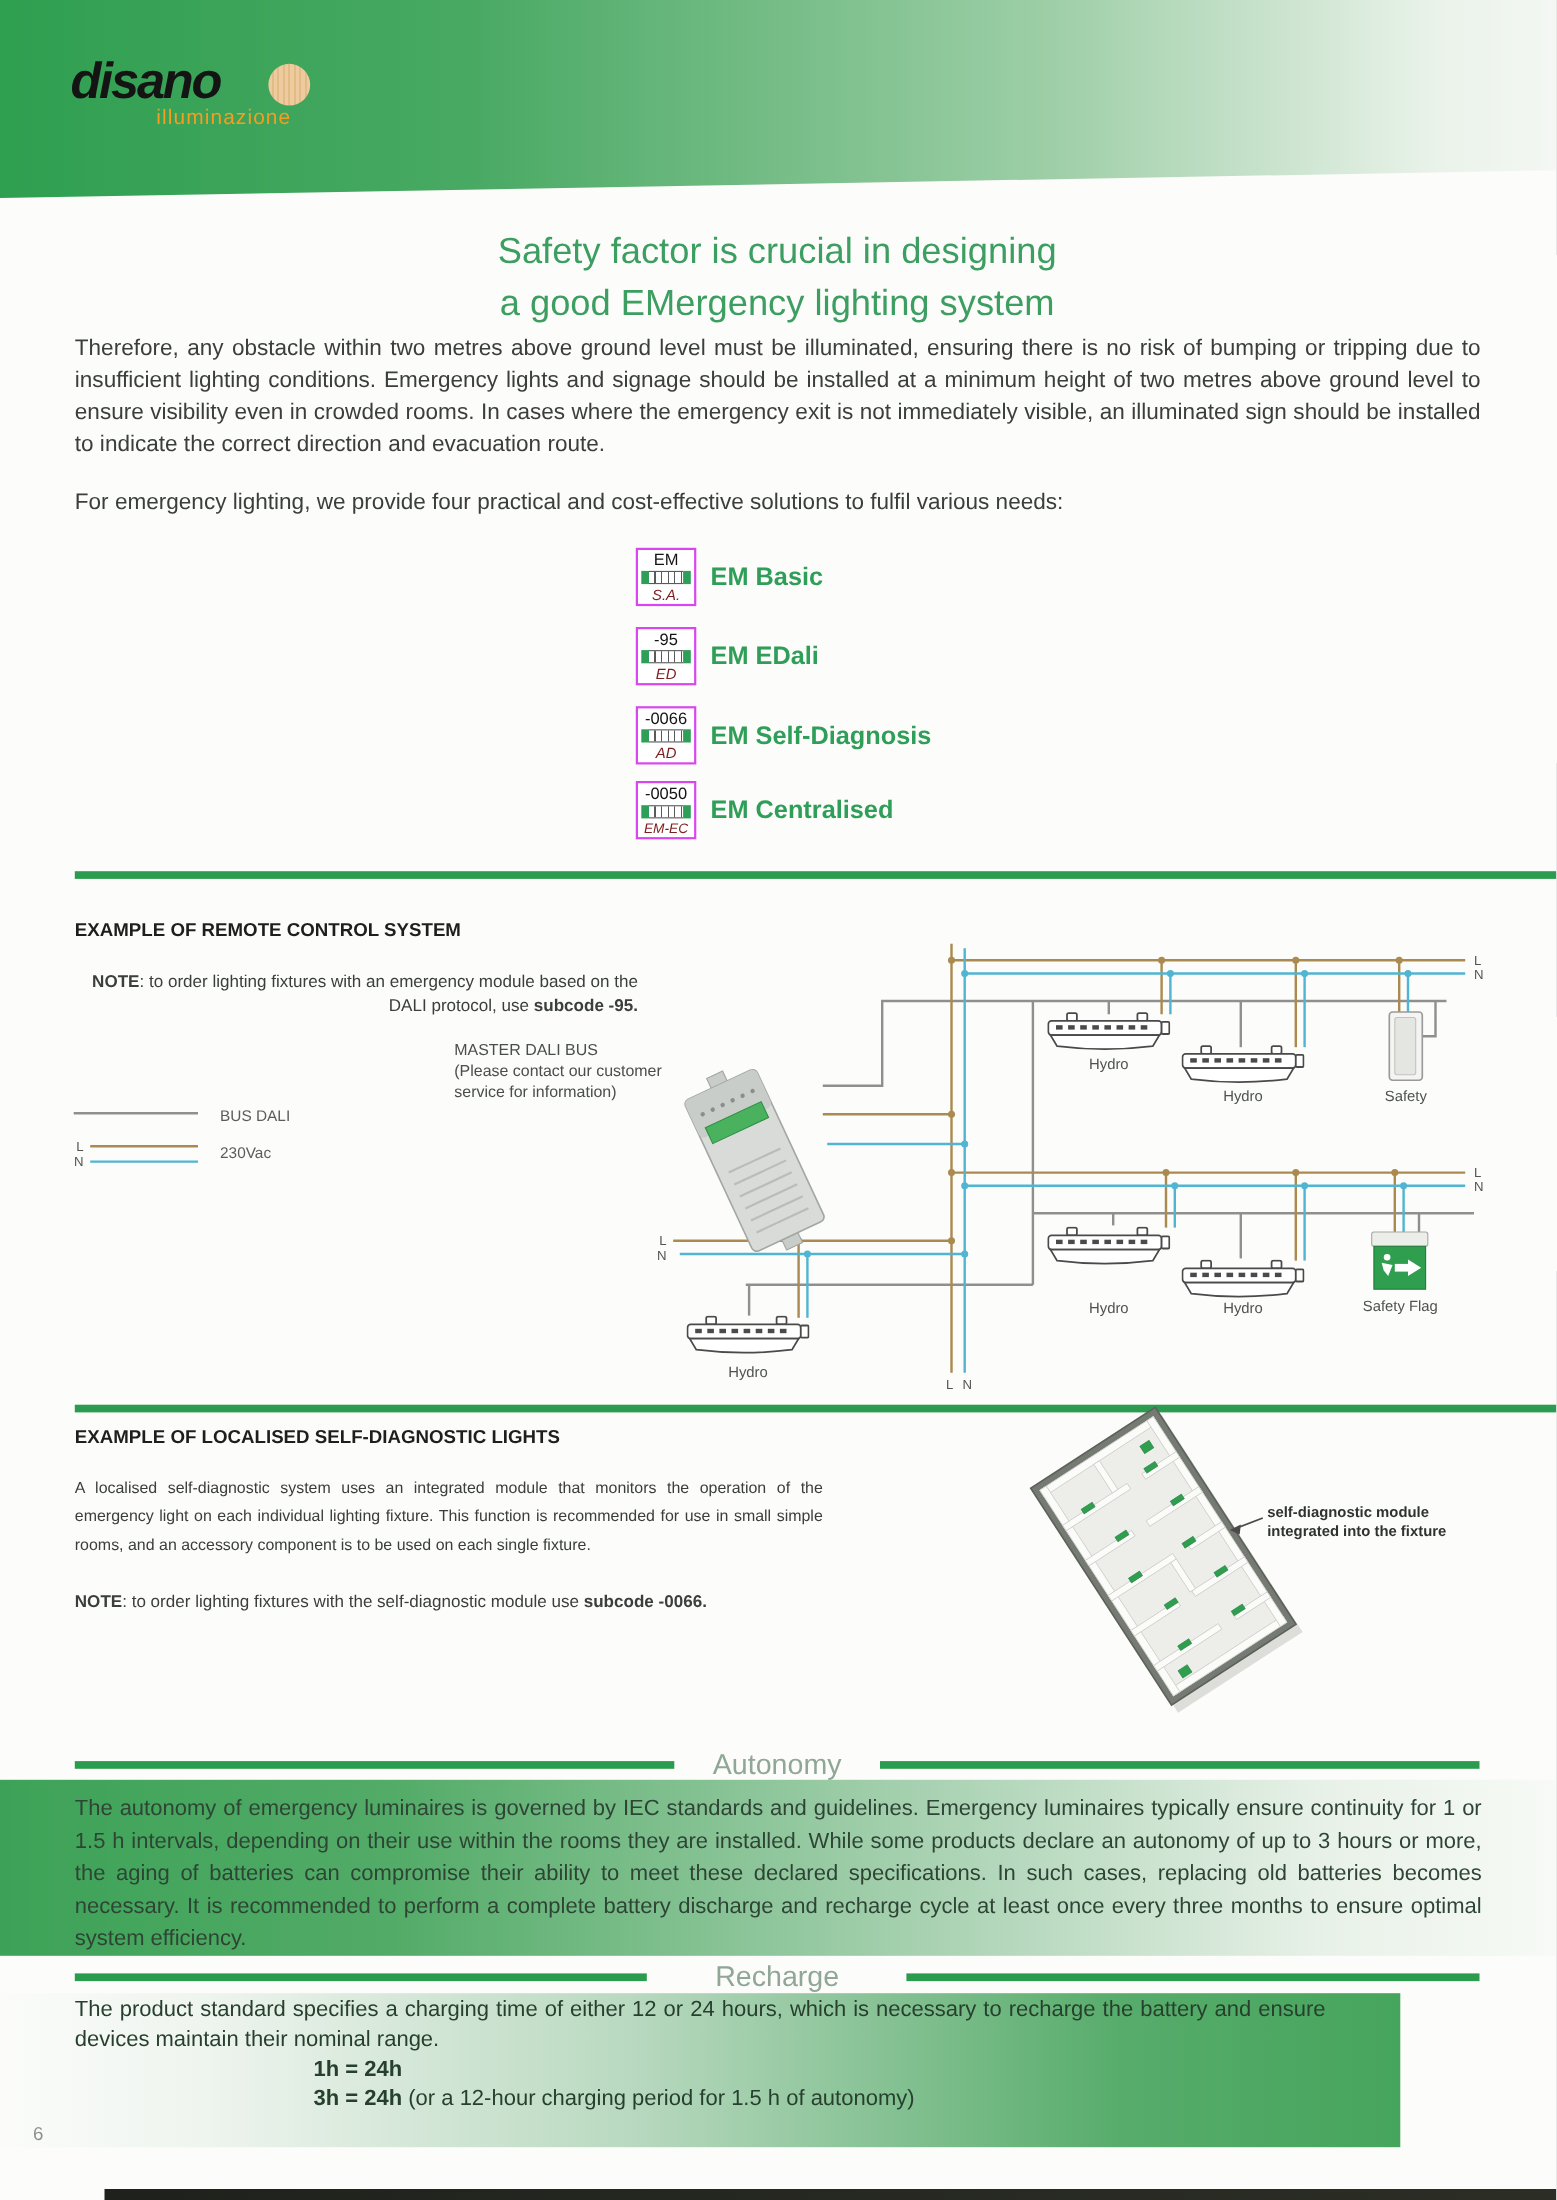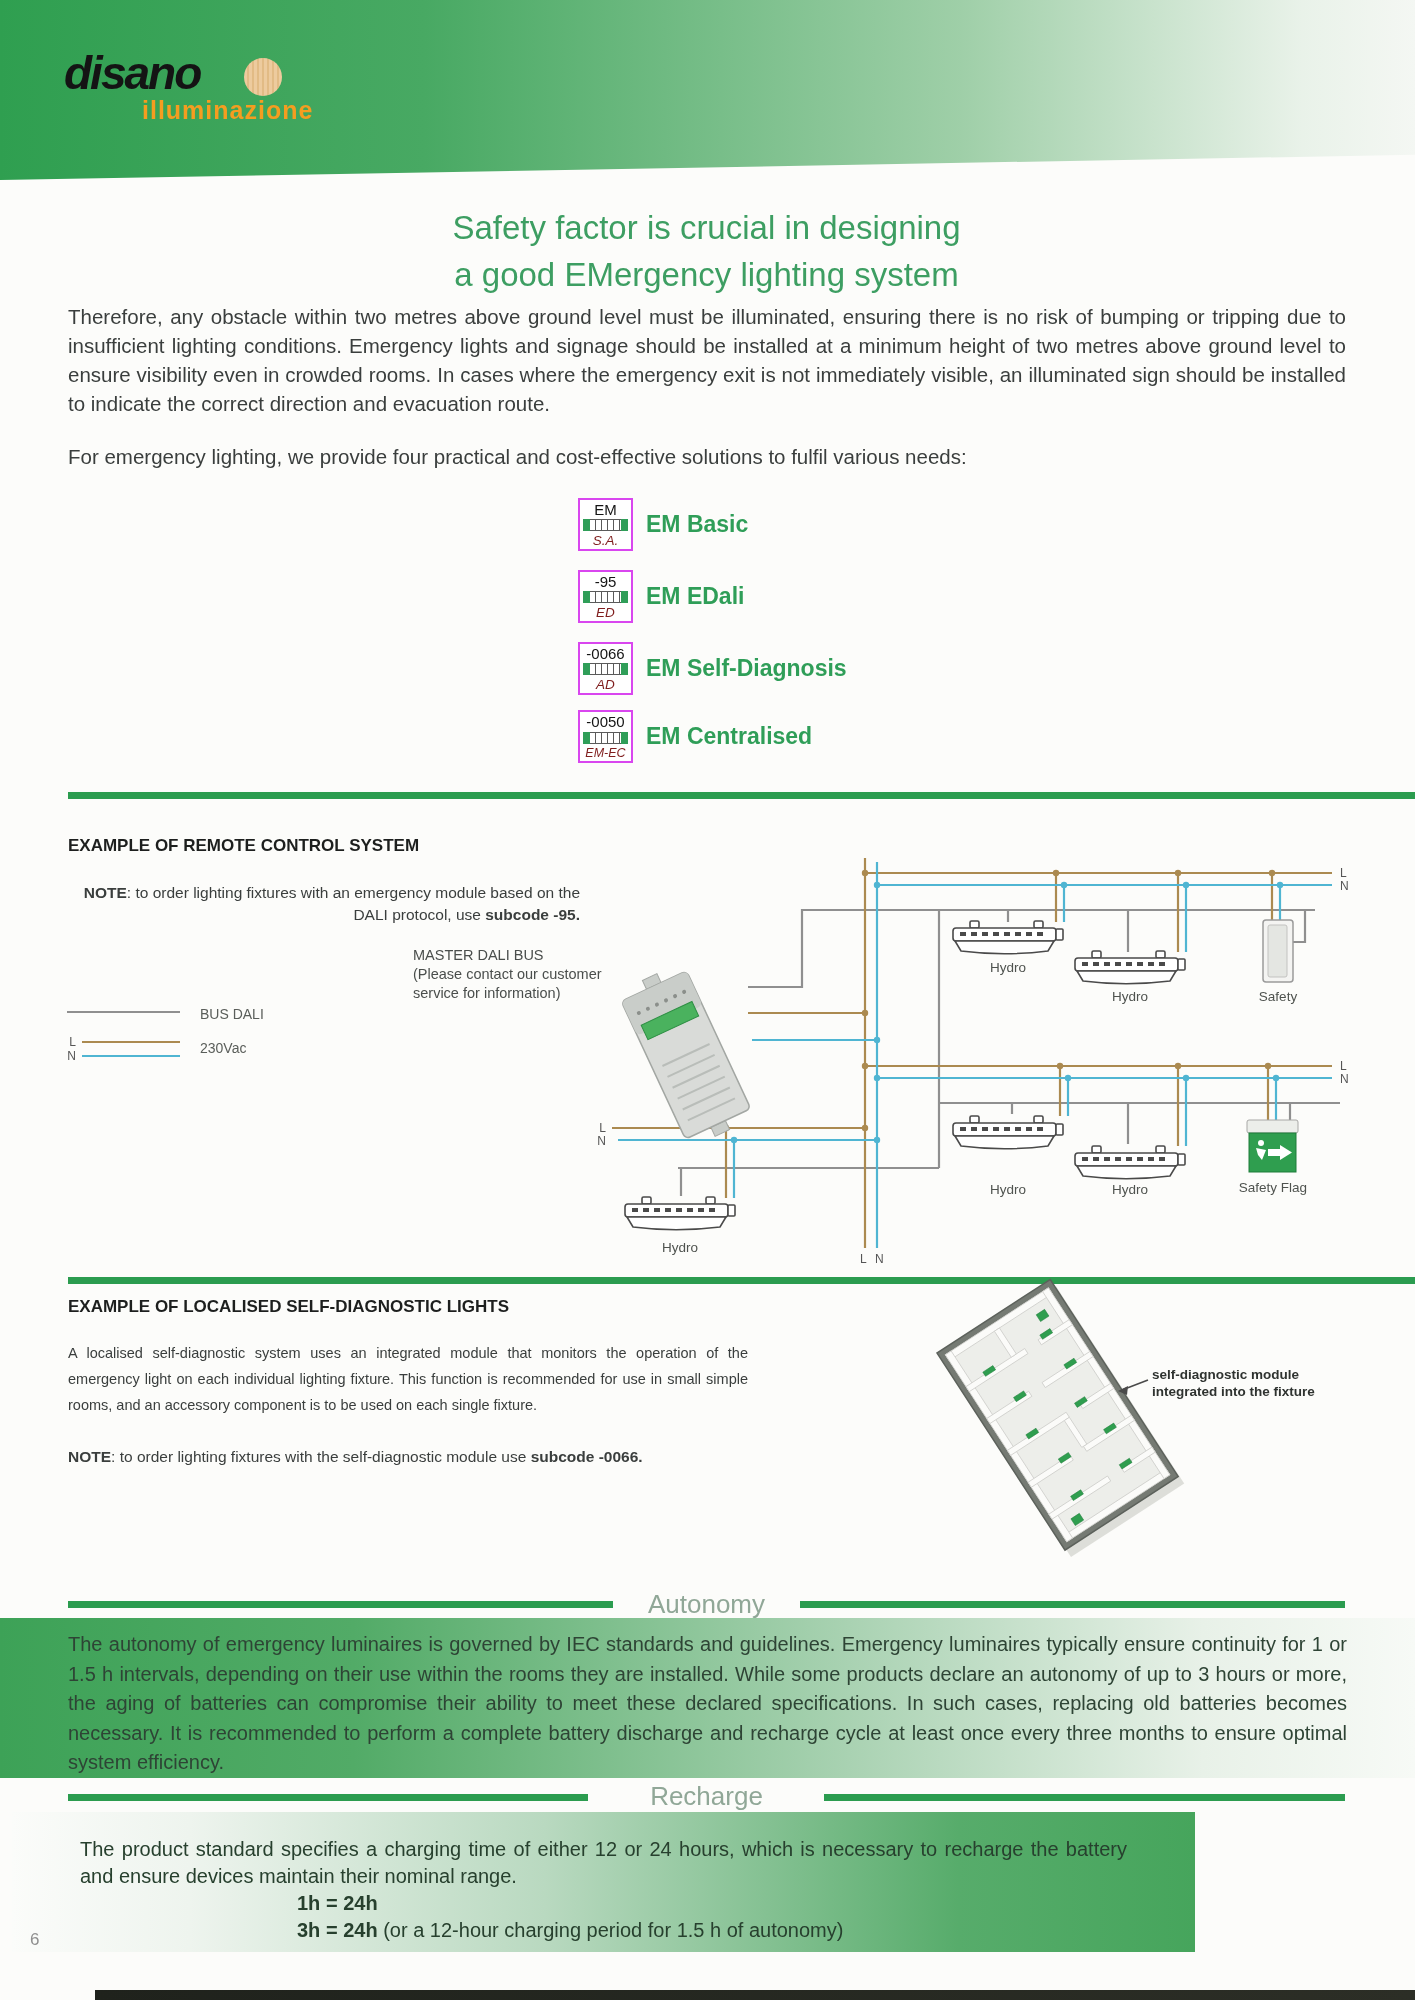--- a/index.html
+++ b/index.html
@@ -6,21 +6,21 @@
   .page{position:relative;width:1415px;height:2000px;background:#fcfcfa;overflow:hidden;
         font-family:"Liberation Sans",sans-serif;color:#3b3f3e;}
   .abs{position:absolute;}
   
   .header{left:0;top:0;width:1415px;height:180px;
     background:linear-gradient(90deg,#2f9f50 0%,#48a963 30%,#9fcfa8 68%,#e9f2e9 92%,#f4f7f3 100%);
     clip-path:polygon(0 0,100% 0,100% 86%,0 100%);}
   .logo-text{left:64px;top:50px;font-size:46px;font-weight:bold;letter-spacing:-2px;color:#141414;line-height:1;font-style:italic;}
   .logo-circle{left:244px;top:58px;width:38px;height:38px;border-radius:50%;
     background:repeating-linear-gradient(90deg,#edcb9e 0 3px,#e2bb85 3px 5px);}
-  .logo-sub{left:142px;top:98px;font-size:25px;font-weight:bold;color:#f59d20;letter-spacing:1px;line-height:1;}
+  .logo-sub{left:142px;top:98px;font-size:19px;font-weight:normal;color:#f59d20;letter-spacing:1px;line-height:1;}
   
   .title{left:0;top:204px;width:1413px;text-align:center;font-size:33px;line-height:47px;color:#3d9e62;}
   .intro-p{left:68px;top:302px;width:1278px;font-size:20.5px;line-height:29px;text-align:justify;color:#3a3e3d;}
   .sol-intro{left:68px;top:445px;font-size:20.5px;color:#3a3e3d;}
   .sol-row{left:578px;display:flex;align-items:center;gap:13px;height:53px;}
   .sol-box{width:55px;height:53px;border:2px solid #d946ef;background:#fff;box-sizing:border-box;
     display:flex;flex-direction:column;align-items:center;justify-content:space-between;padding:2px 0;}
   .sol-top{font-size:15px;color:#141414;line-height:1;}
   .sol-bar{width:45px;height:12px;display:flex;}
   .sol-bar .end{width:7px;background:#2f9e58;}
@@ -35,21 +35,21 @@
   .master-label{font-size:14.5px;line-height:19px;color:#4a4e4c;}
   
   .sd-p{left:68px;top:1340px;width:680px;font-size:14.5px;line-height:26px;text-align:justify;color:#3a3e3d;}
   .callout{left:1152px;top:1366px;width:210px;font-size:13.5px;font-weight:bold;line-height:17px;color:#2f3330;}
   
   .band-head{width:1413px;text-align:center;font-size:26px;color:#90a797;line-height:28px;}
   .bar{height:7px;background:#2b9c4f;}
   .block1{left:0;top:1618px;width:1415px;height:160px;box-sizing:border-box;padding:12px 68px 0;
     background:linear-gradient(90deg,#3da257 0%,#52ab67 25%,#a9d2b2 60%,#e8f1e8 85%,#f7faf6 100%);}
   .block1 p{margin:0;font-size:20px;line-height:29.5px;text-align:justify;color:#2e4435;}
-  .block2{left:12px;top:1812px;width:1183px;height:140px;box-sizing:border-box;padding:24px 68px 0;
+  .block2{left:0;top:1812px;width:1273px;height:140px;box-sizing:border-box;padding:2px 68px 0;
     background:linear-gradient(90deg,#fbfcfa 0%,#eef4ee 15%,#b9d9c0 45%,#57ac6b 80%,#46a55c 100%);}
   .block2 p{margin:0;font-size:20px;line-height:27px;text-align:justify;color:#27402e;}
   .rule{margin-left:217px;font-size:20px;line-height:27px;color:#27402e;}
   .pagenum{left:30px;top:1930px;font-size:17px;color:#8f8f8f;}
   .bottomstrip{left:95px;top:1990px;width:1320px;height:10px;
     background:linear-gradient(90deg,#1f221c,#2c2e26);}
   
   .wB{stroke:#8f8f8f;stroke-width:2.2;fill:none;}
   .wL{stroke:#ab8a50;stroke-width:2.2;fill:none;}
   .wN{stroke:#4fb5d2;stroke-width:2.2;fill:none;}

